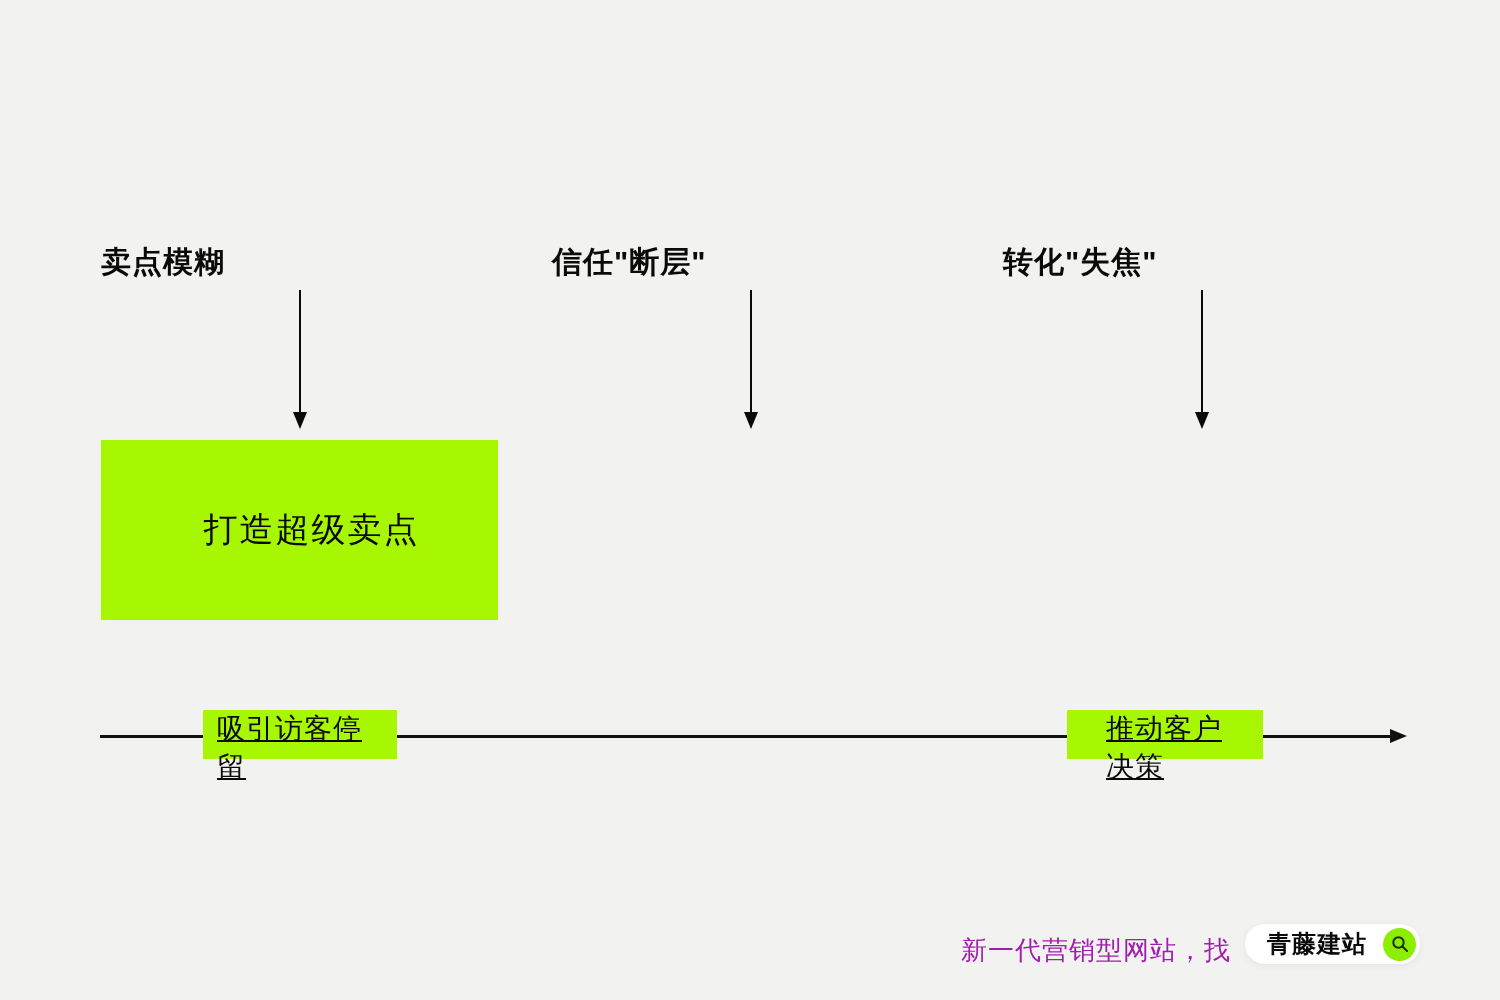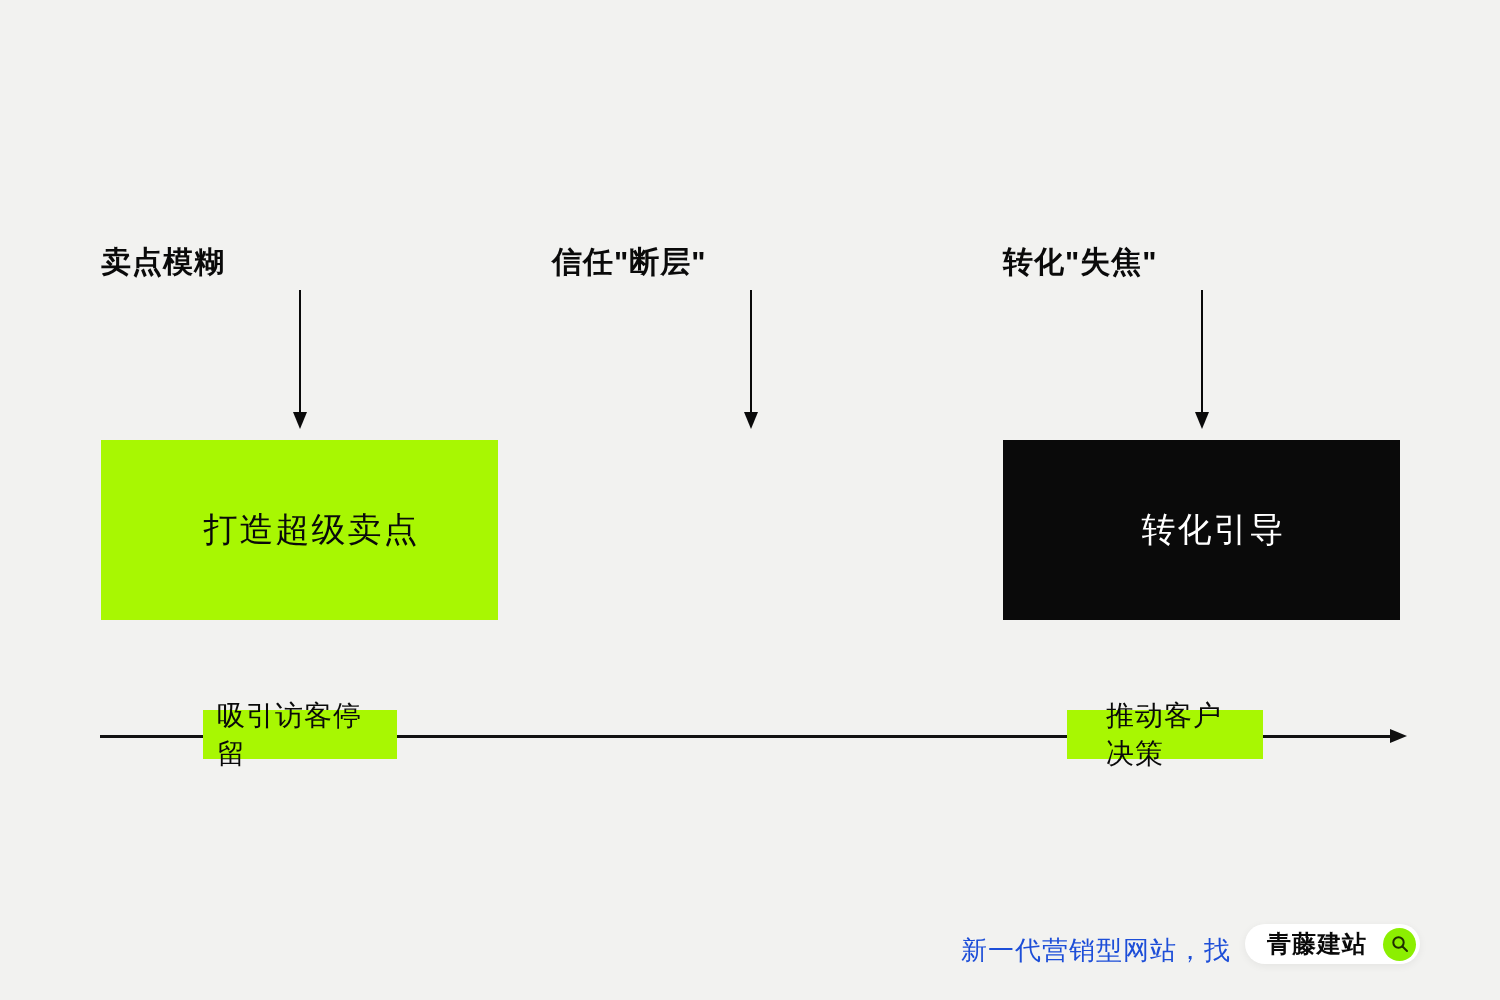--- a/index.html
+++ b/index.html
@@ -90,39 +90,40 @@
   }
   .timeline-label {
     position: absolute;
     top: 710px;
     height: 49px;
     background: #A8F702;
     color: #0A0A0A;
     font-size: 28px;
     letter-spacing: 1px;
     display: flex;
-    align-items: center;
+    align-items: flex-start;
     justify-content: center;
     padding: 0 14px;
+    text-decoration: underline;
   }
   .timeline-label.start { left: 203px; width: 194px; }
   .timeline-label.end   { left: 1067px; width: 196px; padding-left: 39px; }
 
   
   .footer {
     position: absolute;
     top: 920px;
     right: 80px;
     display: flex;
     align-items: center;
     gap: 14px;
   }
   .footer-tagline {
     font-size: 26px;
-    color: #1d4ed8;
+    color: #a21caf;
     letter-spacing: 1px;
     margin-top: 13px;
   }
   .brand-pill {
     height: 40px;
     background: #FFFFFF;
     border-radius: 20px;
     display: flex;
     align-items: center;
     gap: 16px;
@@ -164,23 +165,20 @@
     <div class="shaft"></div>
     <div class="head"></div>
   </div>
   <div class="down-arrow col3">
     <div class="shaft"></div>
     <div class="head"></div>
   </div>
 
   <div class="solution-box box-green col1">
     <span>打造超级卖点</span>
-  </div>
-  <div class="solution-box box-black col3">
-    <span>转化引导</span>
   </div>
 
   <div class="timeline-line"></div>
   <div class="timeline-arrowhead"></div>
   <div class="timeline-label start">
     <span>吸引访客停留</span>
   </div>
   <div class="timeline-label end">
     <span>推动客户决策</span>
   </div>

